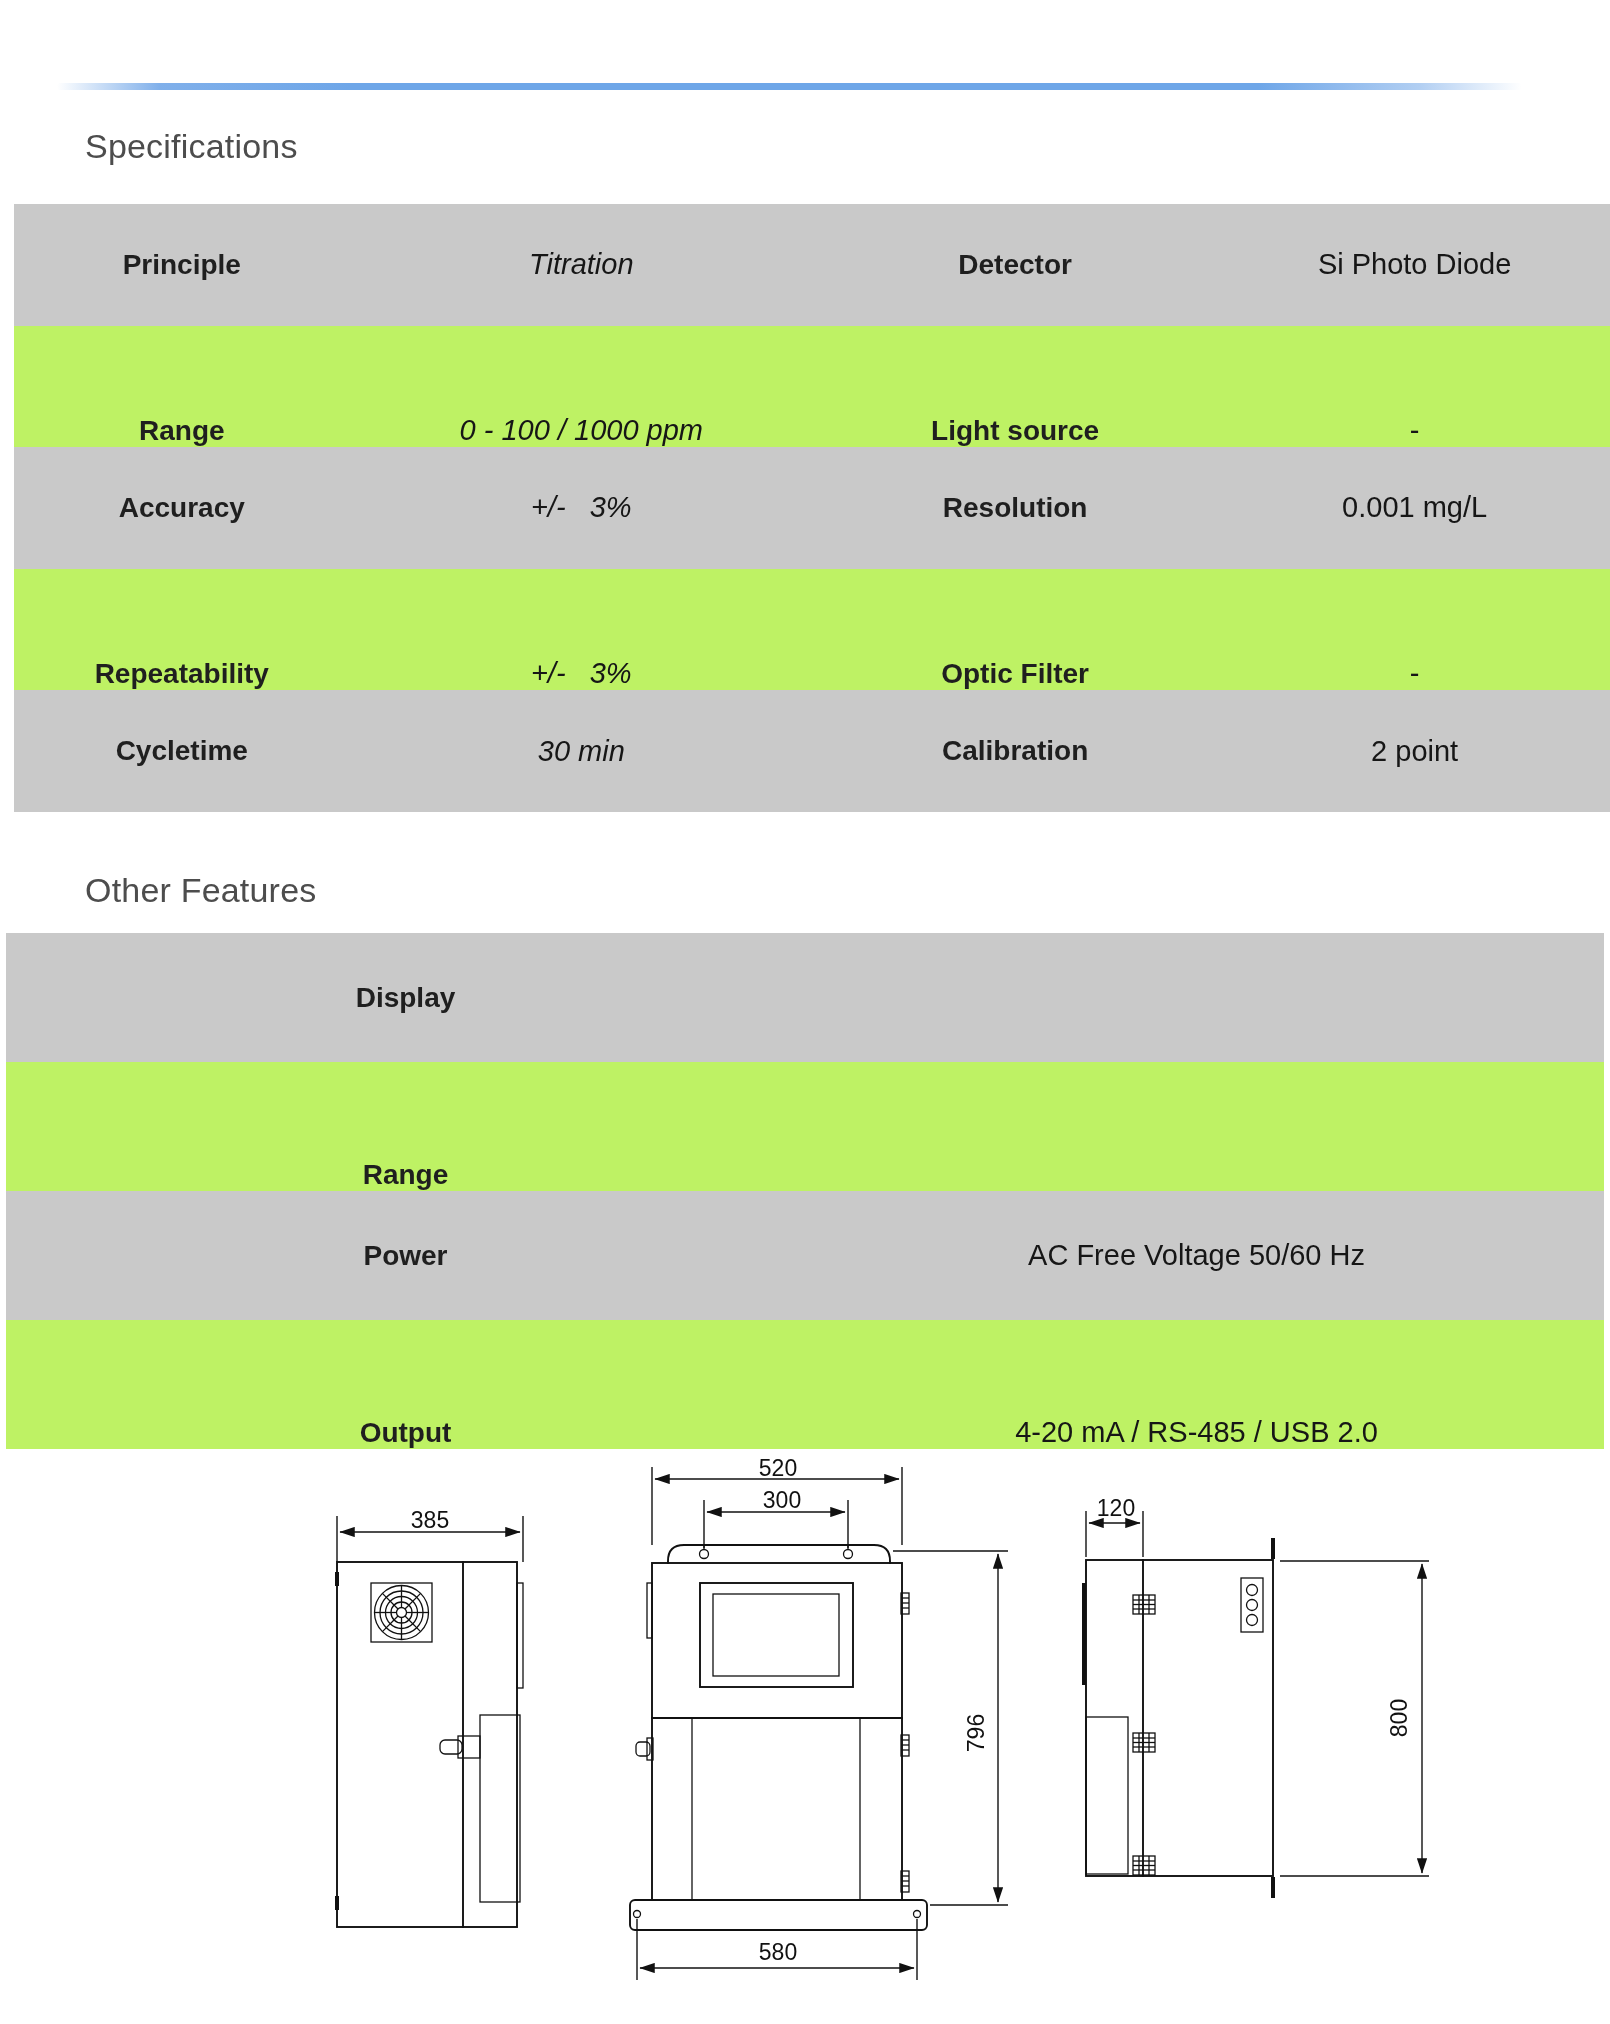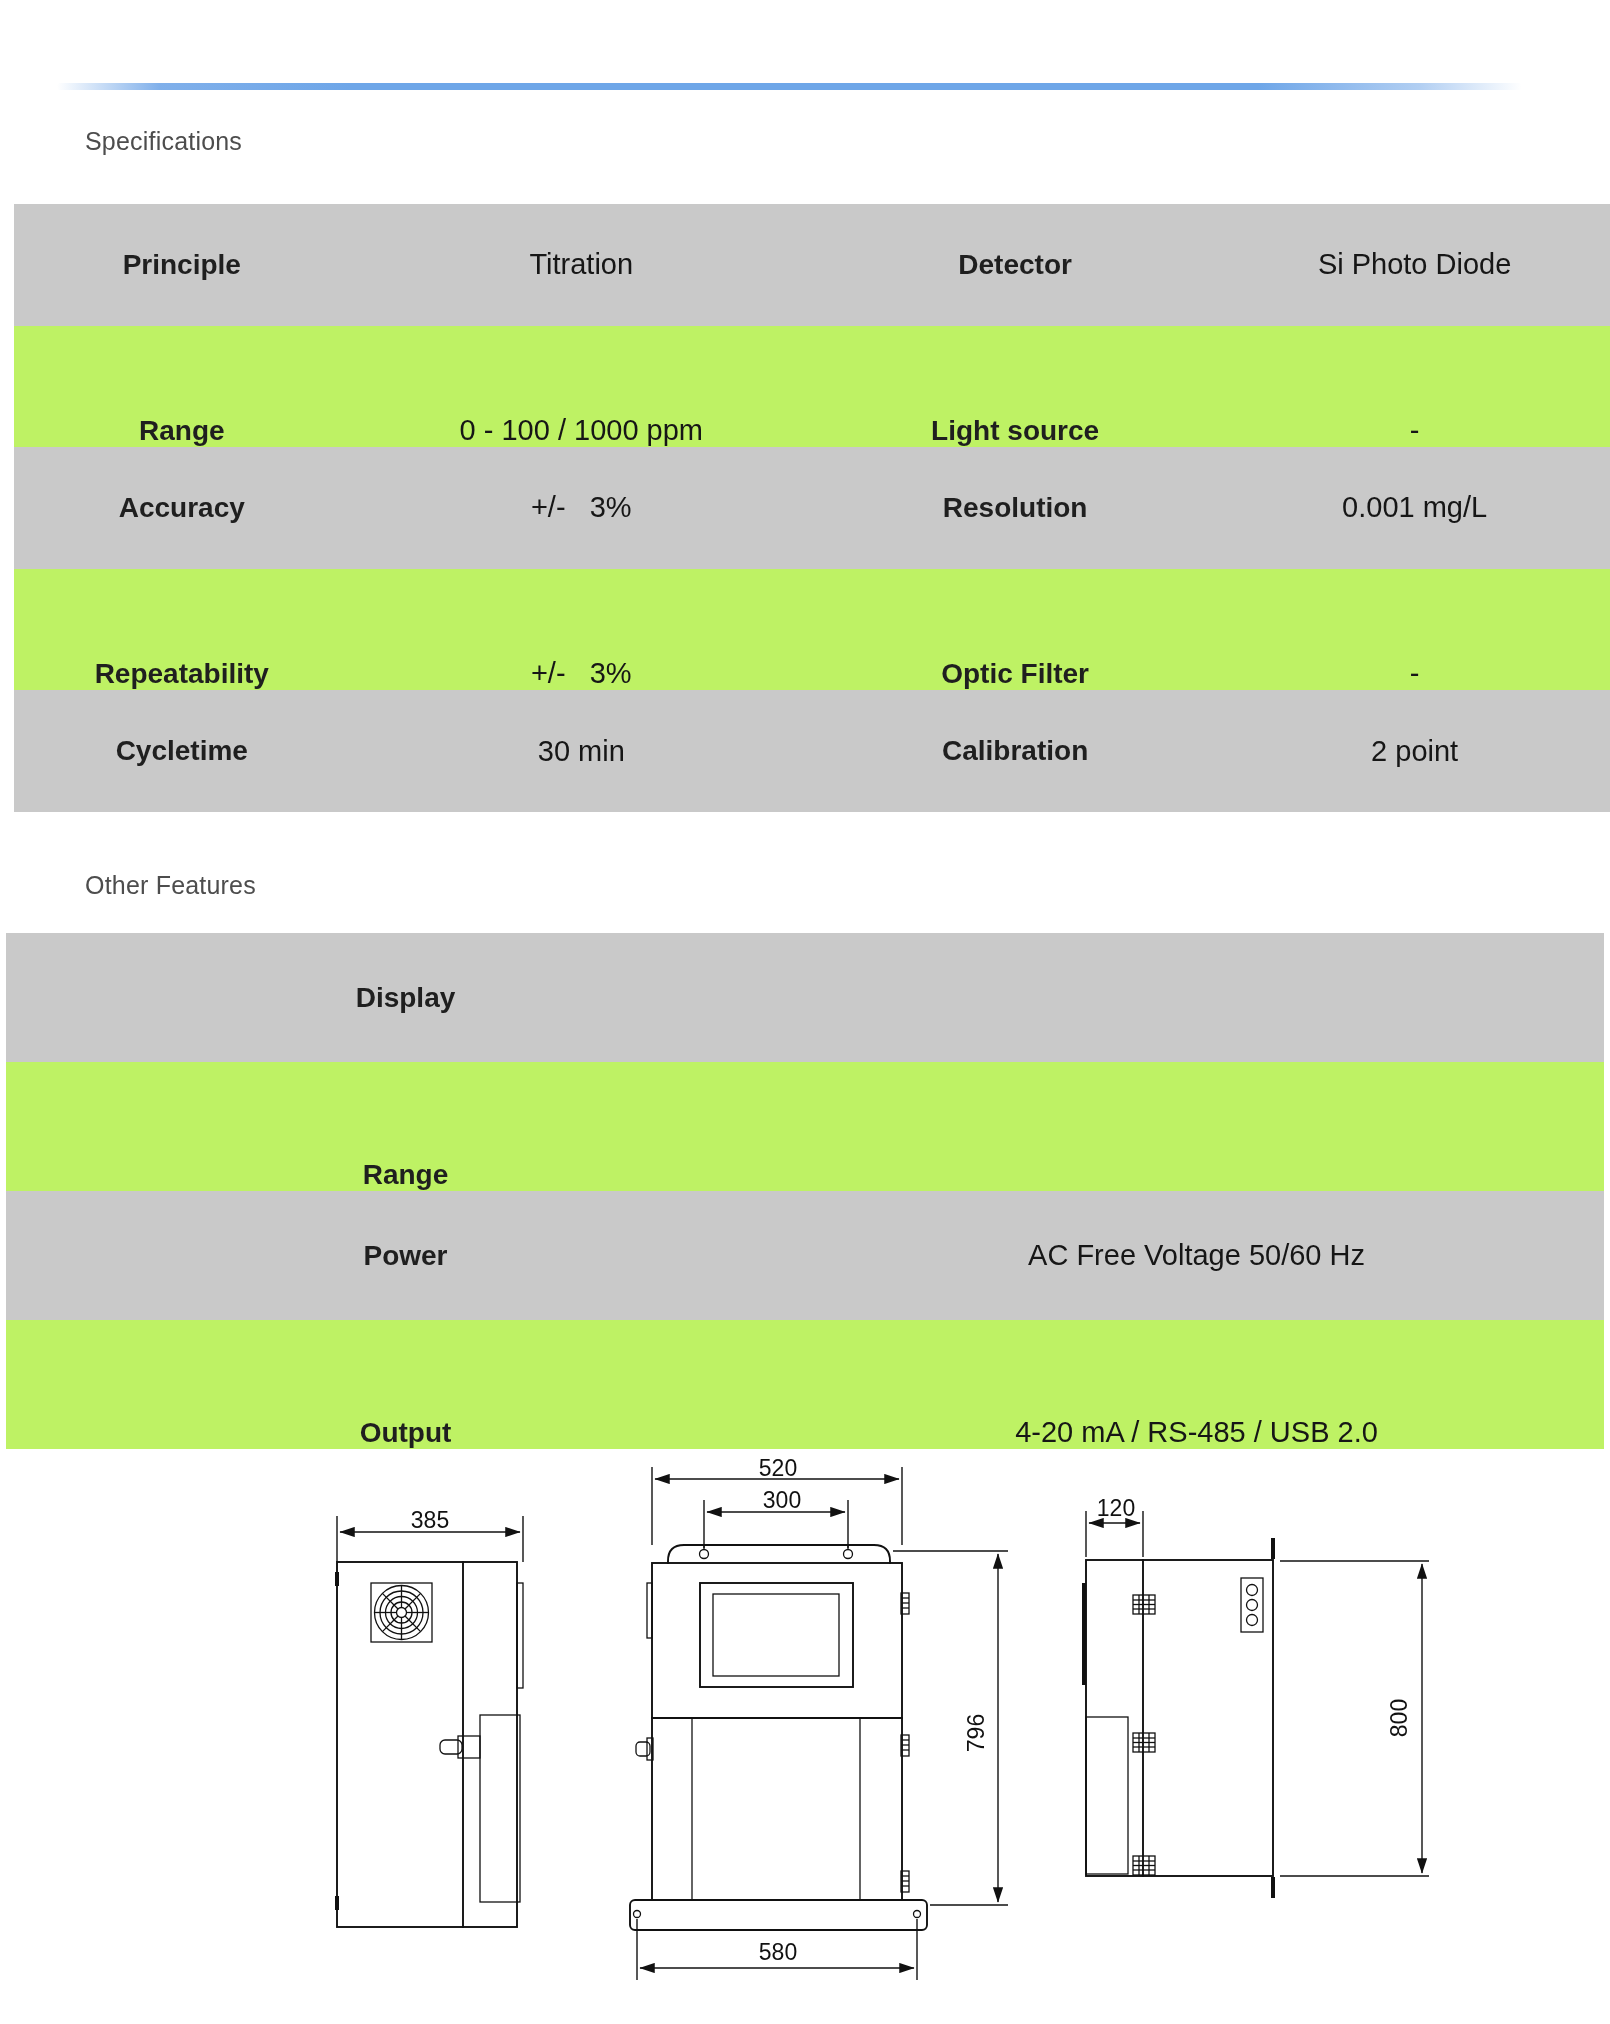--- a/index.html
+++ b/index.html
@@ -1,34 +1,34 @@
 <!DOCTYPE html>
 <html><head>
 <meta charset="utf-8">
 <style>
   html,body{margin:0;padding:0;background:#ffffff;}
   body{width:1610px;height:2024px;position:relative;font-family:"Liberation Sans",sans-serif;overflow:hidden;}
   .accent-line{position:absolute;left:57px;top:83px;width:1465px;height:7px;border-radius:4px;
     background:linear-gradient(90deg,rgba(114,167,232,0) 0%,rgba(114,167,232,.9) 7%,#6ea6e8 20%,#6ea6e8 82%,rgba(114,167,232,.55) 93%,rgba(114,167,232,0) 100%);}
-  .heading{position:absolute;left:85px;font-size:25px;font-weight:400;color:#4d4d4d;letter-spacing:.2px;}
+  .heading{position:absolute;left:85px;font-size:34px;font-weight:400;color:#4d4d4d;letter-spacing:.2px;}
   #h-spec{top:127px;}
   #h-feat{top:871px;}
   .tbl{position:absolute;left:6px;width:1598px;}
   #spec-table{top:204px;margin-left:8px;}
   #feat-table{top:933px;}
   .row{display:flex;align-items:center;width:100%;}
   #spec-table .row{height:121.6px;}
   #feat-table .row{height:129px;}
   .row.dark{background:#c9c9c9;}
   .row.light{background:#bef264;align-items:flex-end;}
   .cell{text-align:center;}
   .lbl{font-weight:700;color:#1f1f1f;font-size:28px;}
   .val{font-weight:400;color:#161616;font-size:29px;white-space:pre;}
   .sc1{width:21%;}
-  .sc2{width:29%;}
+  .sc2{width:29%;font-style:italic;}
   .sc3{width:25.3%;}
   .sc4{width:24.7%;}
   .fc1{width:50%;}
   .fc2{width:49%;}
   #drawing{position:absolute;left:0;top:1450px;}
   #drawing text{font-family:"Liberation Sans",sans-serif;font-size:23px;fill:#111;}
   .ln{stroke:#111;stroke-width:1.9;fill:none;stroke-linecap:square;}
   .thin{stroke:#111;stroke-width:1.3;fill:none;}
   .dim{stroke:#111;stroke-width:1.4;fill:none;}
   .thick{stroke:#111;stroke-width:4;fill:none;}

